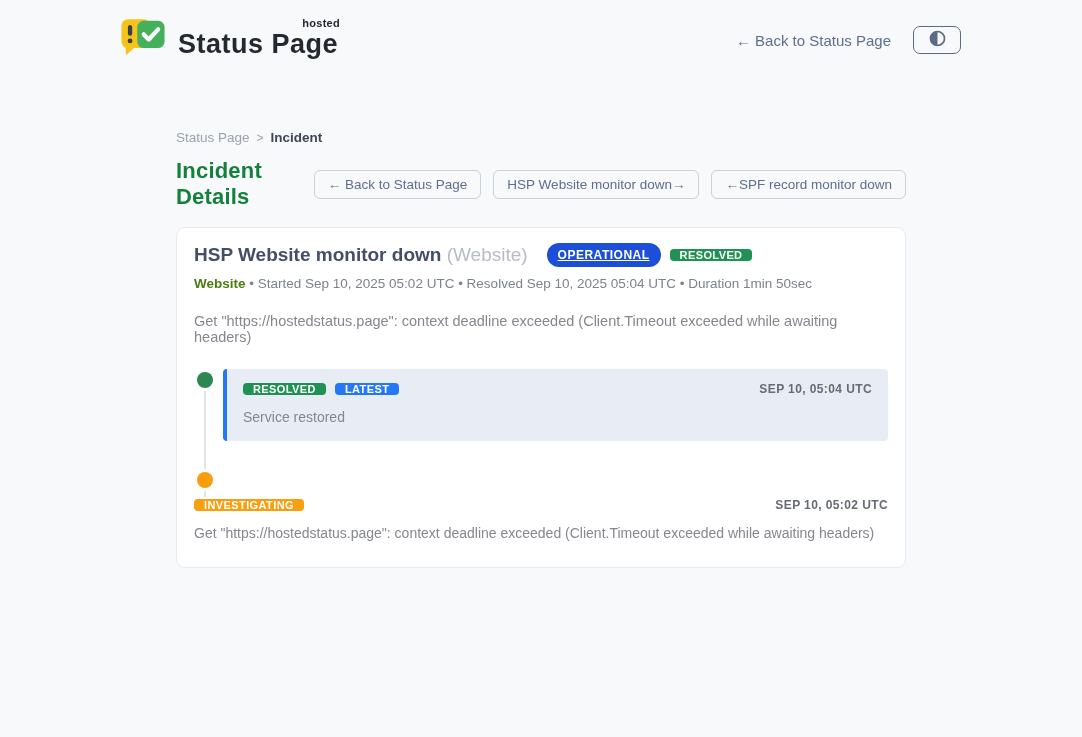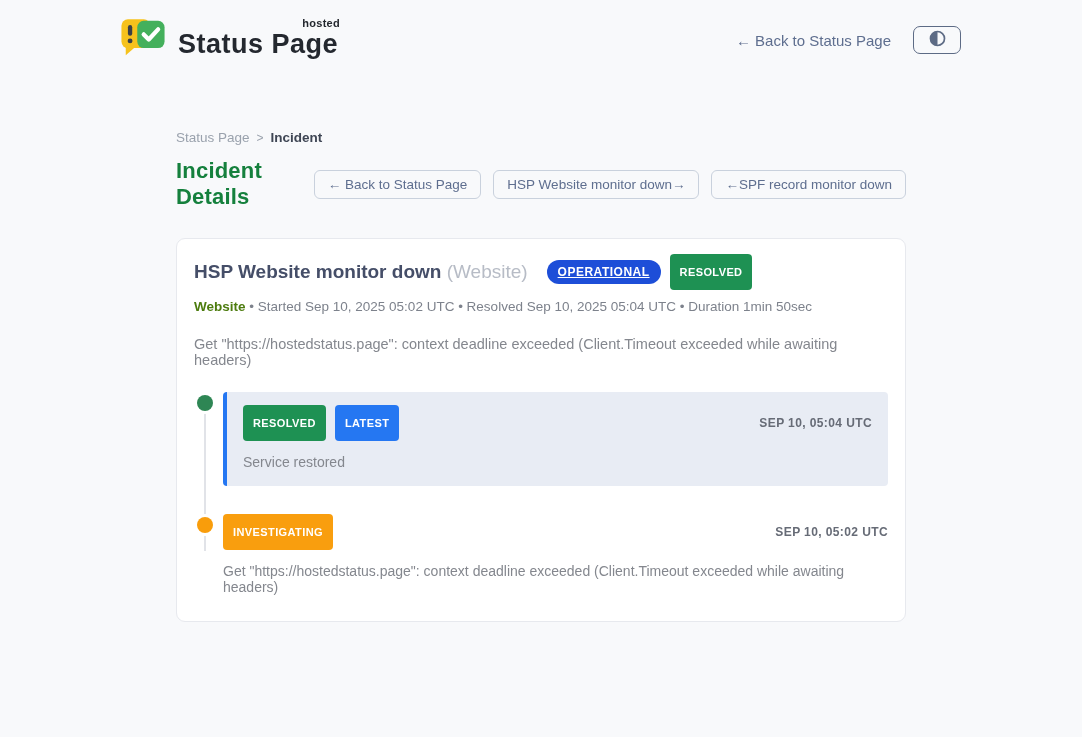--- a/index.html
+++ b/index.html
@@ -45,50 +45,50 @@
   .page-title { font-size:22px; font-weight:600; color:#15803d; letter-spacing:0.2px; }
   .nav-buttons { display:flex; gap:12px; }
   .nav-btn {
     font-family:"Liberation Sans", sans-serif;
     font-size:13.5px; color:#5e6e8f; background:transparent;
     border:1px solid #c9d1dd; border-radius:6px; padding:6px 13px; cursor:pointer;
     white-space:nowrap;
   }
   
   .card {
-    margin-top:28px; background:#fff; border:1px solid #e7e9ee; border-radius:9px;
+    margin-top:17px; background:#fff; border:1px solid #e7e9ee; border-radius:9px;
     padding:15px 17px 26px;
   }
   .card-title-row { display:flex; align-items:center; gap:9px; }
   .card-title { font-size:19px; font-weight:600; color:#454e68; }
   .card-title .component { color:#b7bcc6; font-weight:400; }
   .pill-operational {
     display:inline-block; background:#1d4ed8; color:#fff; border-radius:999px;
     font-size:12px; font-weight:bold; letter-spacing:0.5px; padding:5px 11px;
     margin-left:10px;
     text-decoration:underline;
   }
   .badge {
     display:inline-block; color:#fff; border-radius:4px;
-    font-size:11px; font-weight:bold; letter-spacing:0.4px; padding:12px 10px;
+    font-size:11px; font-weight:bold; letter-spacing:0.4px; padding:0 10px;
   }
   .badge-resolved   { background:#1e9153; }
   .badge-latest     { background:#2577f2; }
   .badge-investigating { background:#f99e0e; }
   .meta-line { margin-top:9px; font-size:13.5px; color:#7d828c; }
   .meta-line .meta-component { font-weight:bold; color:#4d7c0f; }
   .description { margin-top:22px; font-size:14.5px; color:#84878e; }
   
   .timeline { margin-top:24px; position:relative; }
   .timeline::before {
     content:""; position:absolute; left:10px; top:16px; bottom:44px;
     width:2px; background:#e1e3e8;
   }
   .tl-entry { display:flex; gap:10px; position:relative; }
-  .tl-entry + .tl-entry { margin-top:28px; }
+  .tl-entry + .tl-entry { margin-top:28px;flex-direction:column; }
   .tl-dot {
     flex:none; width:16px; height:16px; border-radius:50%; margin-top:3px;
     box-shadow:0 0 0 3px #fff; margin-left:3px;
   }
   .tl-dot-green  { background:#2e8654; }
   .tl-dot-orange { background:#f99d0b; }
   .tl-content { flex:1; }
   .tl-content.highlight {
     background:#e8ecf4; border-left:4px solid #2577f2; border-radius:4px;
     padding:13px 16px 16px;

